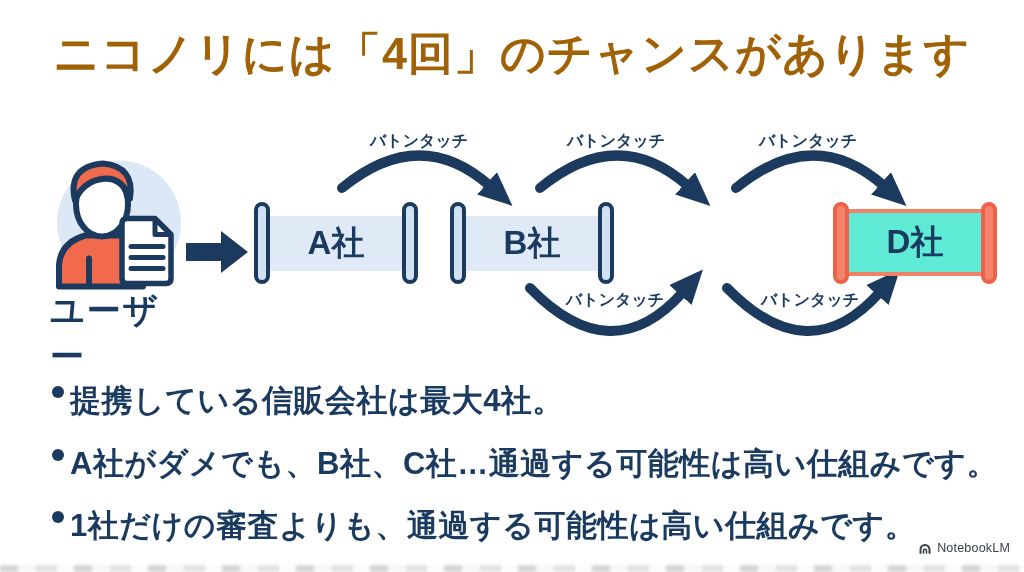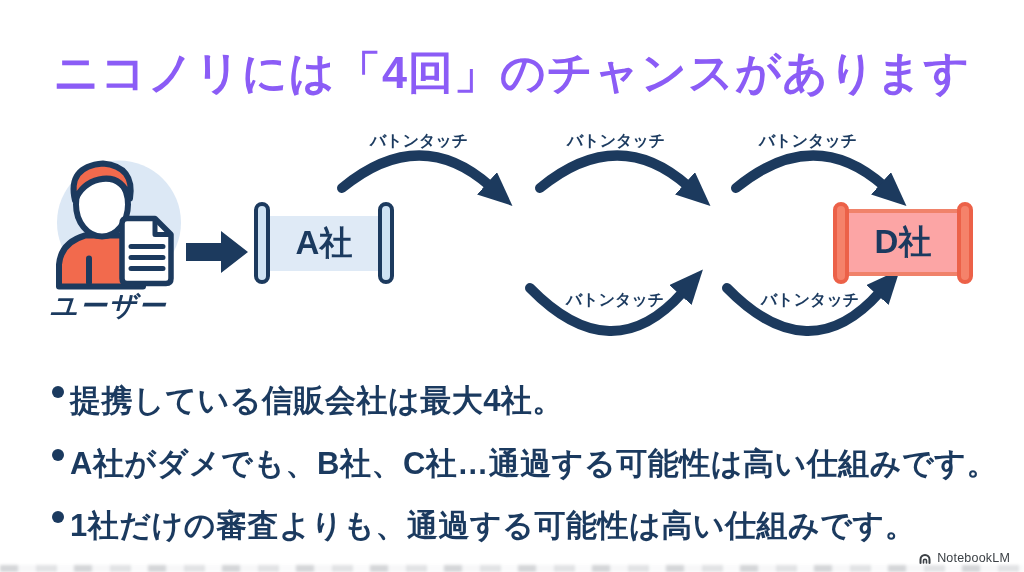--- a/index.html
+++ b/index.html
@@ -8,53 +8,53 @@
     background:#ffffff;
     position:relative;
     overflow:hidden;
     font-family:"Liberation Sans","DejaVu Sans",sans-serif;
     color:#1b3a5f;
   }
   .stage{position:absolute;inset:0;}
 
   
   .title{
-    position:absolute;left:0;right:0;top:43px;
+    position:absolute;left:0;right:0;top:24px;
     text-align:center;
     font-size:45px;font-weight:900;letter-spacing:1px;
-    color:#8b5cf6;
+    color:#a16207;
     white-space:nowrap;
   }
 
   
   .arc-svg{position:absolute;left:0;top:0;width:1024px;height:572px;pointer-events:none;}
 
   .user-icon{position:absolute;left:55px;top:153px;width:135px;height:138px;}
   .user-label{
     position:absolute;left:50px;top:288px;width:145px;
-    font-size:27px;font-weight:900;color:#1b3a5f;letter-spacing:2px;font-style:italic;
+    font-size:34px;font-weight:900;color:#1b3a5f;letter-spacing:2px;
   }
 
-  .baton{position:absolute;top:202px;width:140px;height:82px;}
+  .baton{position:absolute;top:202px;width:164px;height:82px;}
   .baton .band{
     position:absolute;left:11px;right:11px;top:14px;bottom:13px;
     background:#dfeaf6;
     display:flex;align-items:center;justify-content:center;
     font-size:33px;font-weight:900;color:#1b3a5f;
   }
   .baton .bar{
     position:absolute;top:0;width:16px;height:82px;
     border-radius:8px;background:#cfe3f4;border:4px solid #1c3a5e;
     box-sizing:border-box;
   }
   .baton .bar.left{left:0;} .baton .bar.right{right:0;}
   .baton-a{left:254px;} .baton-b{left:450px;} .baton-c{left:645px;} .baton-d{left:833px;}
   .baton-orange .bar{background:#f5826a;border-color:#ec6148;}
   .baton-orange .band{
-    background:#fca5a5;top:7px;bottom:8px;
+    background:#5eead4;top:7px;bottom:8px;
     border-top:4px solid #f0826a;border-bottom:4px solid #f0826a;
   }
 
   .arc-label{
     position:absolute;width:160px;text-align:center;
     font-size:16px;font-weight:900;color:#1b3a5f;white-space:nowrap;
   }
   .arc-label.halo{
     text-shadow:-2px -2px 0 #fff,2px -2px 0 #fff,-2px 2px 0 #fff,2px 2px 0 #fff,0 0 6px #fff;
   }
@@ -68,21 +68,21 @@
     flex:0 0 12px;width:12px;height:12px;border-radius:50%;
     background:#1b3a5f;margin:14px 6px 0 2px;
   }
   .bullet-text{
     font-size:31px;font-weight:900;color:#1b3a5f;line-height:1.28;
     letter-spacing:0.5px;white-space:nowrap;margin-top:9px;
   }
 
   
   .watermark{
-    position:absolute;right:14px;bottom:7px;
+    position:absolute;right:14px;bottom:17px;
     display:flex;align-items:center;gap:5px;
     color:#3b4045;font-size:12.5px;font-weight:500;letter-spacing:0.2px;
   }
 
   
   .bottom-blur{
     position:absolute;left:0;right:0;bottom:0;height:7px;
     background:repeating-linear-gradient(90deg,
       rgba(100,105,115,0.28) 0px 18px,
       rgba(170,175,185,0.10) 18px 36px,
@@ -129,20 +129,25 @@
       <path d="M76 92 L108 92 M76 103 L108 103 M76 114 L108 114" stroke="#1c3a5e" stroke-width="5" stroke-linecap="round"></path>
     </g>
   </svg>
   <div class="user-label">ユーザー</div>
 
   <div class="baton baton-a">
     <div class="band">A社</div>
     <div class="bar left"></div>
     <div class="bar right"></div>
   </div>
+  <div class="baton baton-b">
+    <div class="band">B社</div>
+    <div class="bar left"></div>
+    <div class="bar right"></div>
+  </div>
   <div class="baton baton-d baton-orange">
     <div class="band">D社</div>
     <div class="bar left"></div>
     <div class="bar right"></div>
   </div>
 
   <div class="arc-label t1">バトンタッチ</div>
   <div class="arc-label t2">バトンタッチ</div>
   <div class="arc-label t3">バトンタッチ</div>
   <div class="arc-label halo b1">バトンタッチ</div>

